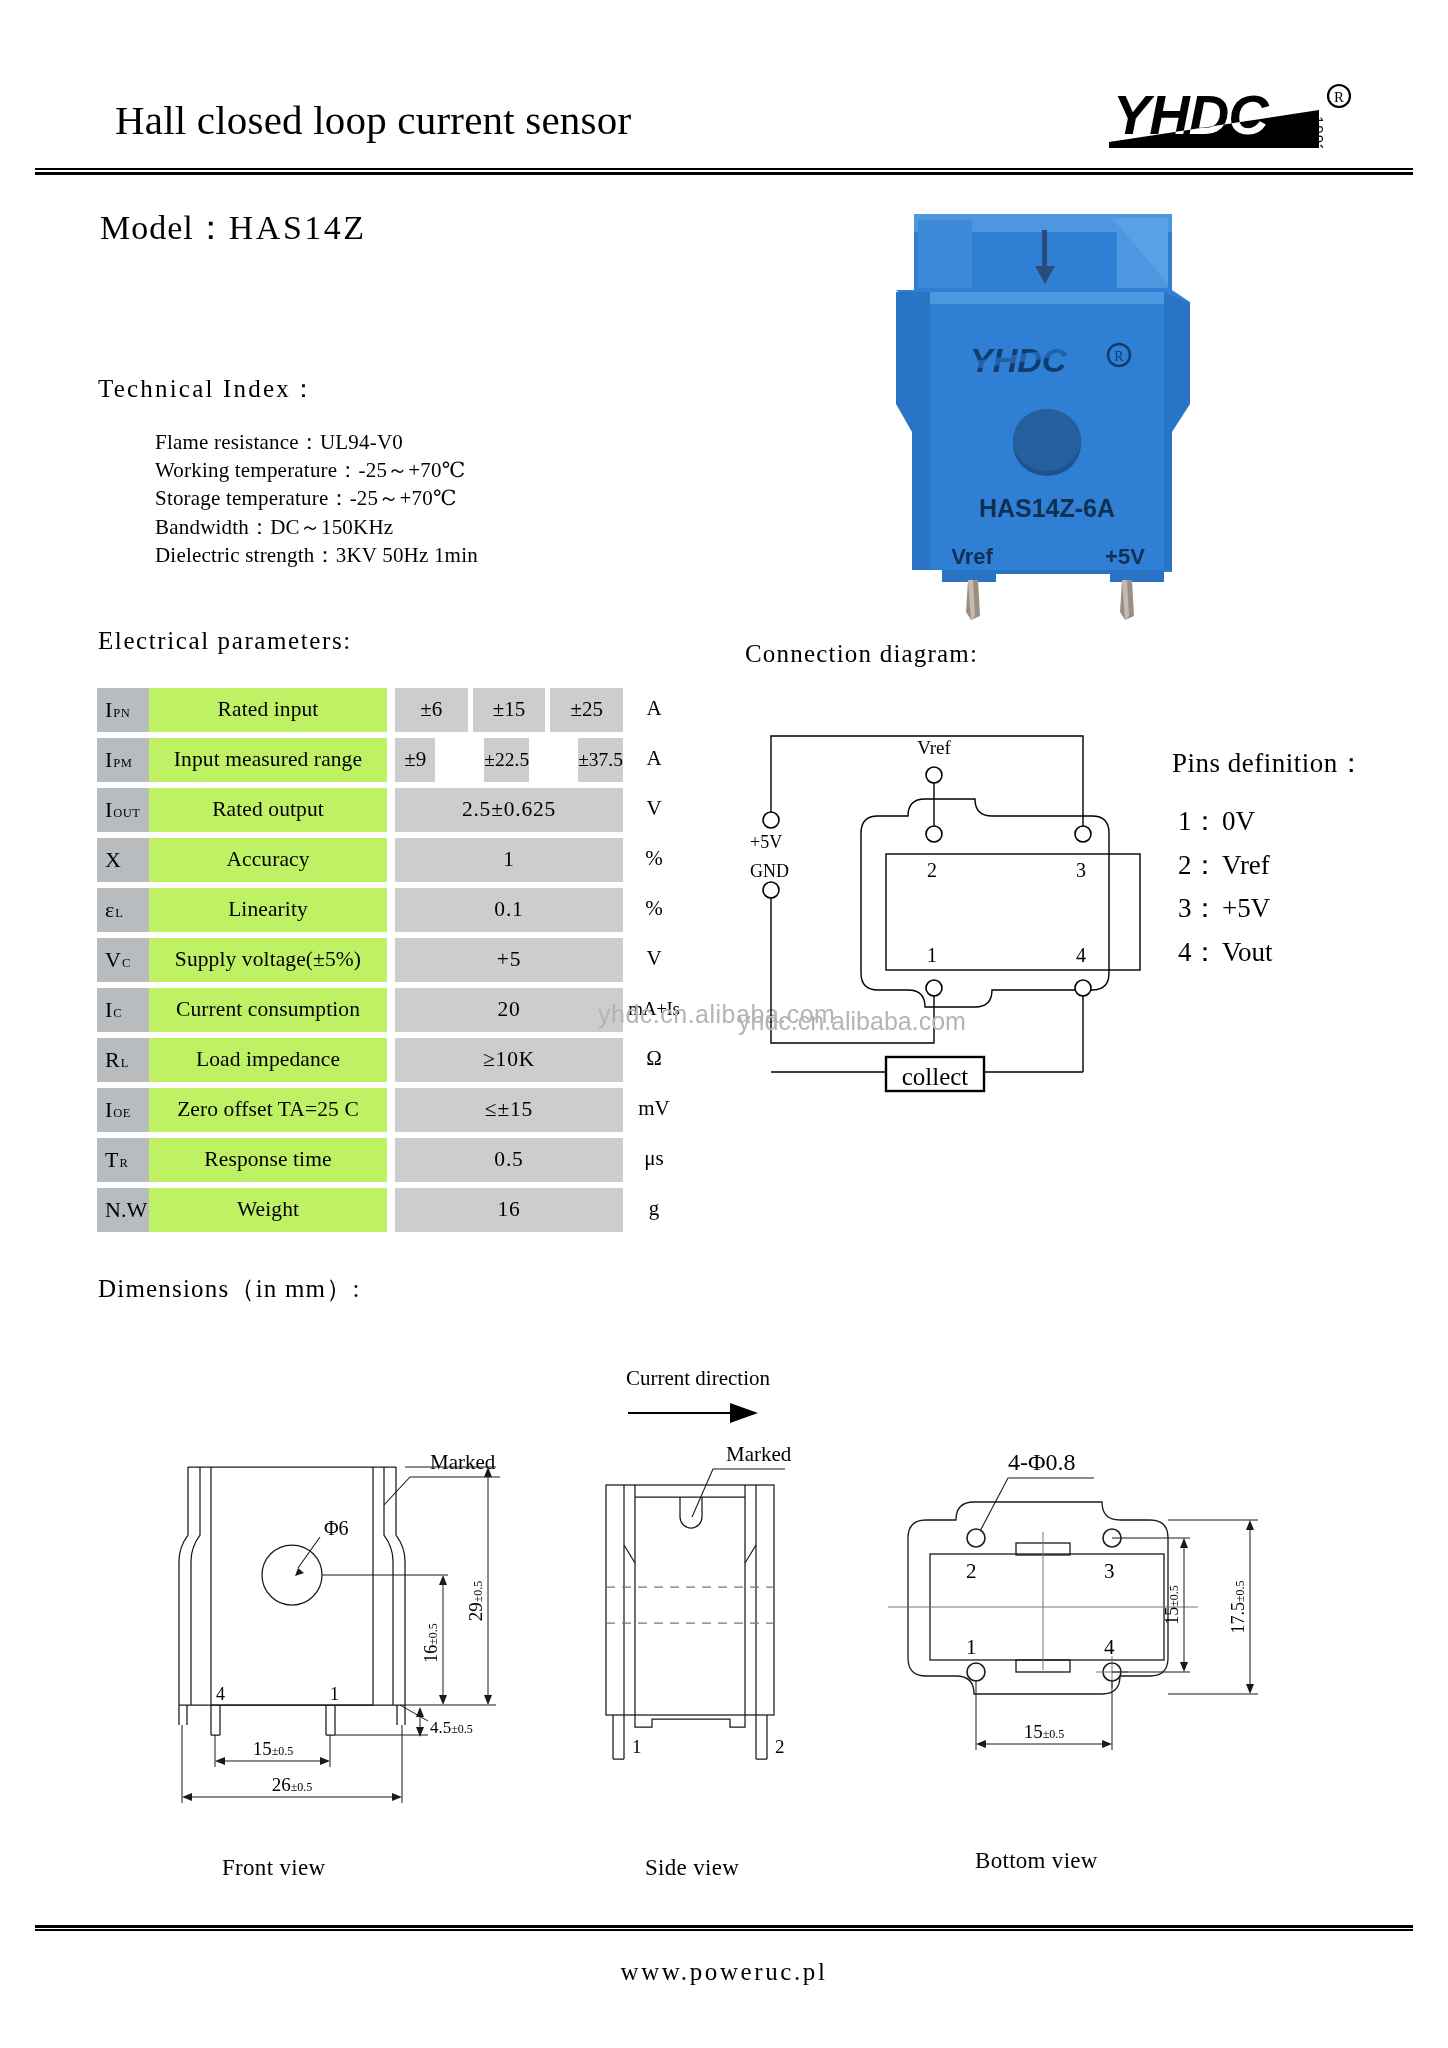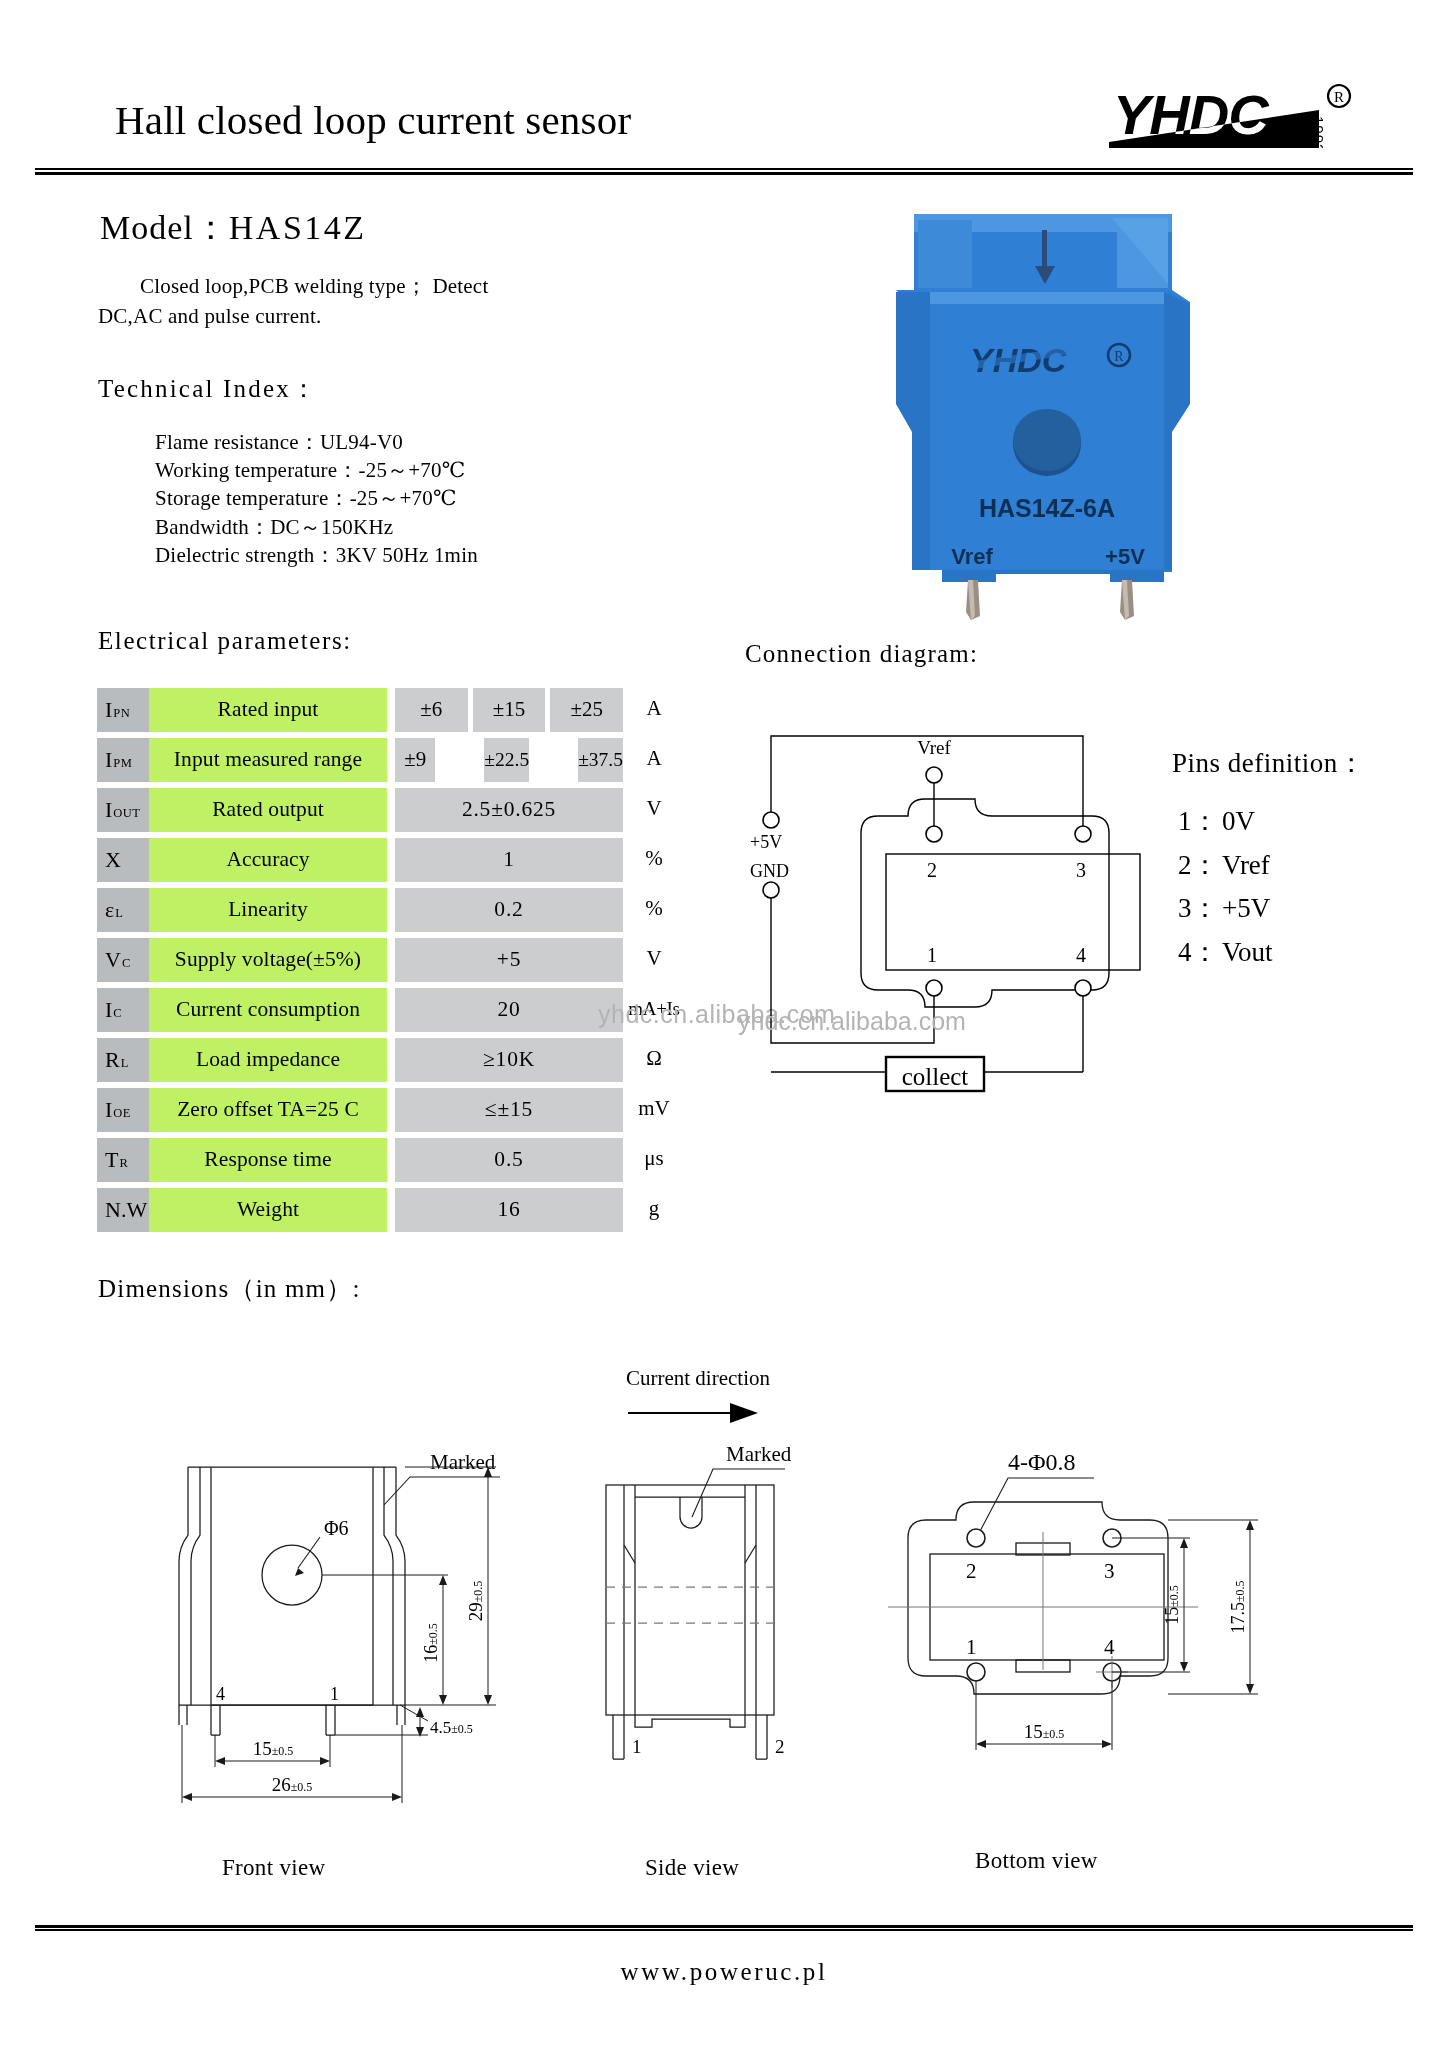--- a/index.html
+++ b/index.html
@@ -156,24 +156,20 @@
   </div>
   <div class="hdr-rule">
     <div class="r1"></div>
       <div class="r2"></div>
   </div>
 
   <div class="model-line">
     <span>Model：</span><span class="mv">HAS14Z</span>
   </div>
 
-  <div class="intro">
-    <span class="ind"></span><span>Closed loop,PCB welding type；  Detect</span><br>
-    <span>DC,AC and pulse current.</span>
-  </div>
 
   <div class="sec-head tech-head">Technical Index：</div>
   <div class="tech-list">
     <div>Flame resistance：UL94-V0</div>
     <div>Working temperature：-25～+70℃</div>
     <div>Storage temperature：-25～+70℃</div>
     <div>Bandwidth：DC～150KHz</div>
     <div>Dielectric strength：3KV 50Hz 1min</div>
   </div>
 
@@ -217,21 +213,21 @@
         <div class="c-vals">
           <div class="vfull">1</div>
         </div>
         <div class="c-unit">%</div>
       </div>
       <div class="trow">
         <div class="c-sym">ε<sub>L</sub></div>
         <div class="c-name">Linearity</div>
         <div class="gap"></div>
         <div class="c-vals">
-          <div class="vfull">0.2</div>
+          <div class="vfull">0.1</div>
         </div>
         <div class="c-unit">%</div>
       </div>
       <div class="trow">
         <div class="c-sym">V<sub>C</sub></div>
         <div class="c-name">Supply voltage(±5%)</div>
         <div class="gap"></div>
         <div class="c-vals">
           <div class="vfull">+5</div>
         </div>

